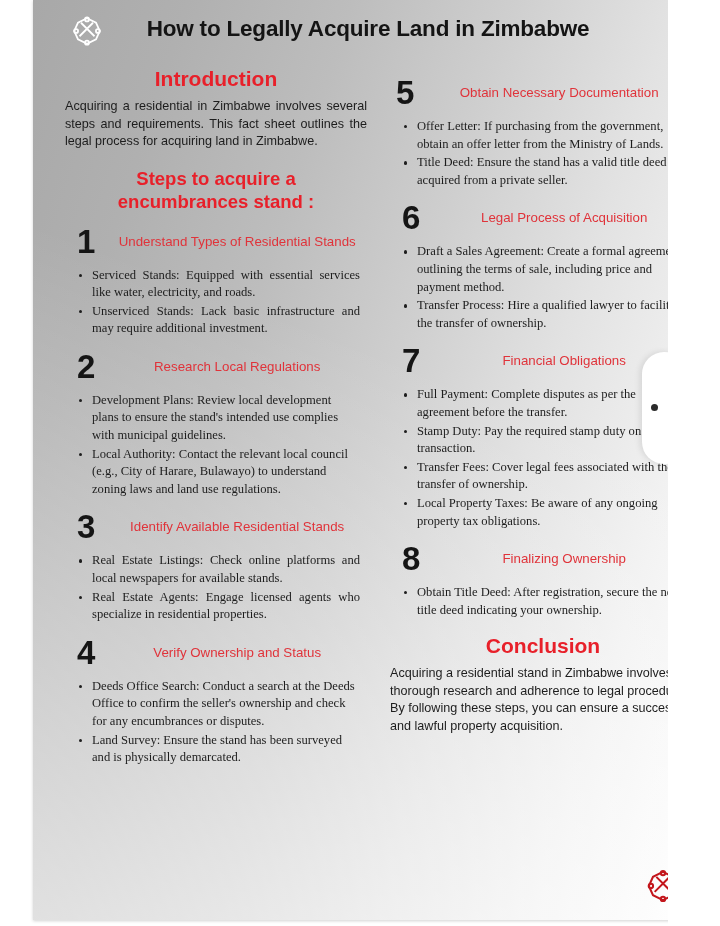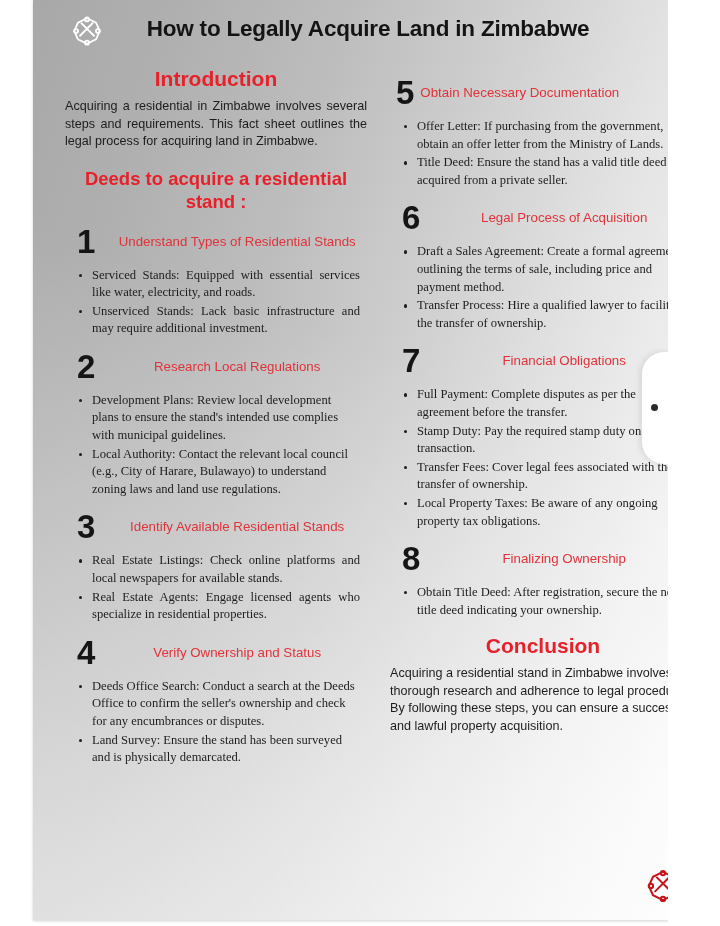--- a/index.html
+++ b/index.html
@@ -159,21 +159,21 @@
     line-height: 33px;
     flex: 0 0 auto;
   }
   .step-title {
     color: #e0333a;
     font-size: 13.3px;
     line-height: 17px;
     text-align: center;
     flex: 1 1 auto;
   }
-  .step-title.left { text-align: left; }
+  .step-title.left { text-align: center; }
 
   
   ul.bl {
     list-style: none;
     margin: 9px;
     padding: 0 0 0 4px;
     font-family: Liberation Serif, serif;
   }
   ul.bl li {
     position: relative;
@@ -233,21 +233,21 @@
         <div class="poster-title">How to Legally Acquire Land in Zimbabwe</div>
       </div>
 
       <div class="columns">
 
         <div class="col col-left">
 
           <div class="sec-head">Introduction</div>
           <p class="intro-p">Acquiring a residential in Zimbabwe involves several steps and requirements. This fact sheet outlines the legal process for acquiring land in Zimbabwe.</p>
 
-          <div class="steps-head">Deeds to acquire a residential stand :</div>
+          <div class="steps-head">Steps to acquire a encumbrances stand :</div>
 
           <div class="step">
             <span class="step-num">1</span>
             <span class="step-title">Understand Types of Residential Stands</span>
           </div>
           <ul class="bl">
             <li class="just">Serviced Stands: Equipped with essential services like water, electricity, and roads.</li>
             <li class="just">Unserviced Stands: Lack basic infrastructure and may require additional investment.</li>
           </ul>
 

